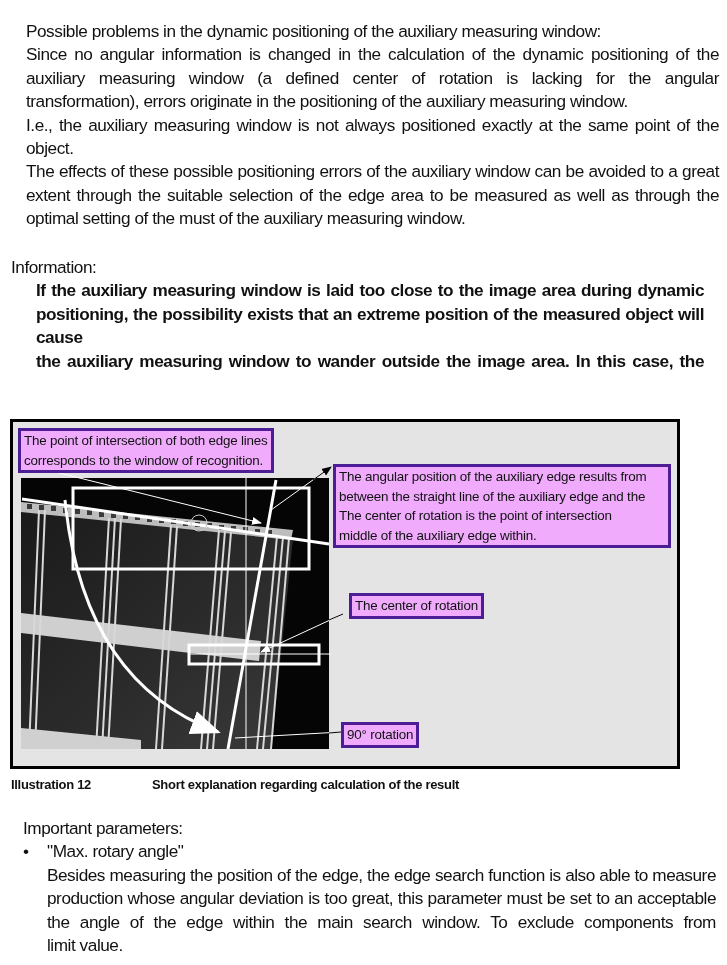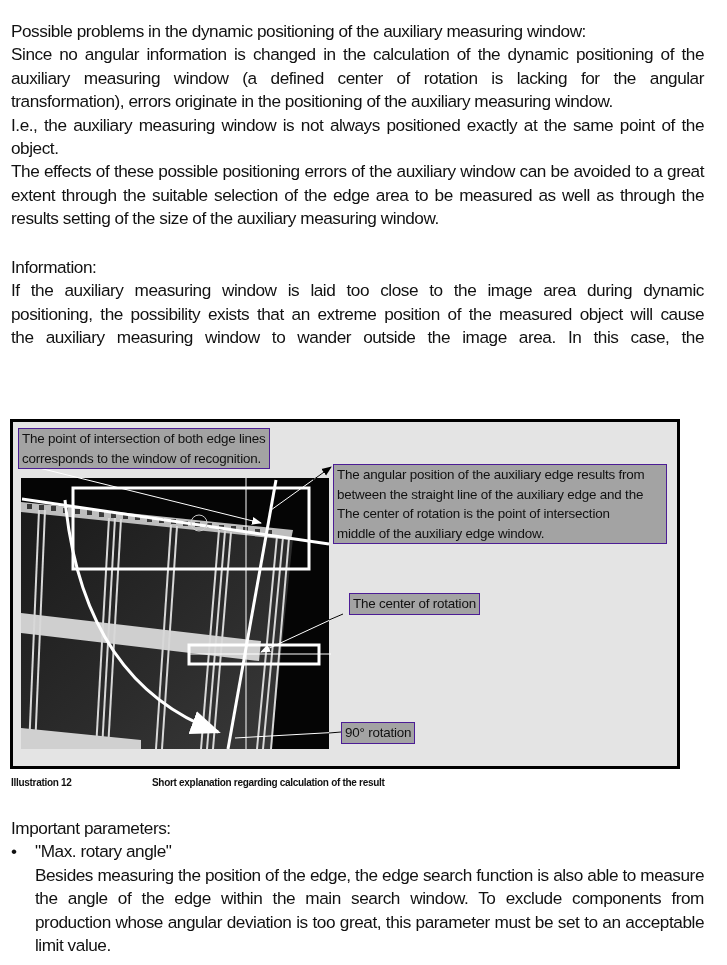--- a/index.html
+++ b/index.html
@@ -9,71 +9,71 @@
     color: #111;
   }
   .para {
     position: absolute; left: 11px; width: 693px;
     font-size: 17.2px; line-height: 23.4px;
     text-align: justify; letter-spacing: -0.45px;
     transform-origin: 0 0;
   }
   .para .line { display: block; white-space: nowrap; }
   .para .jline { display: block; text-align: justify; text-align-last: justify; white-space: normal; }
-  .bold { font-weight: normal; }
-
-  #p1 { top: 20px; }
+  .bold { font-weight: bold; margin-left: 25px; }
+
+  #p1 { top: 20px; margin-left: 15px; }
   #p-info { top: 256px; }
-  #p-params { top: 817px; }
+  #p-params { top: 817px; margin-left: 12px; }
 
   .bullet-row { display: block; position: relative; padding-left: 24px; }
   .bullet-dot { position: absolute; left: 0; top: 0; }
 
   
   #figure {
     position: absolute; left: 10px; top: 419px; width: 664px; height: 344px;
     background: #e4e4e4; border: 3px solid #000;
   }
   #photo {
     position: absolute; left: 8px; top: 56px; width: 308px; height: 271px;
     background: #050505; overflow: hidden;
   }
   .callout {
-    position: absolute; background: #a3a3a3; border: 1px solid #4c1d95;
+    position: absolute; background: #f0abfc; border: 3px solid #4c1d95;
     font-family: "Liberation Sans", sans-serif;
     font-size: 13.4px; line-height: 19.5px; letter-spacing: -0.2px;
     padding: 0 3px; color: #111; white-space: nowrap;
   }
   #callout-intersection { left: 5px; top: 6px; }
   #callout-angular { left: 320px; top: 42px; width: 326px; }
   #callout-center { left: 330px; top: 171px; margin-left: 6px; }
   #callout-rotation { left: 328px; top: 300px; }
 
   #overlay { position: absolute; left: 0; top: 0; width: 664px; height: 344px; }
 
   #caption {
     position: absolute; top: 777px; left: 11px;
     font-family: "Liberation Sans", sans-serif;
-    font-weight: bold; font-size: 10px; letter-spacing: -0.3px;
+    font-weight: bold; font-size: 13px; letter-spacing: -0.3px;
   }
   #caption .cap-num { display: inline-block; width: 141px; }
 </style>
 </head>
 <body>
 
 <div id="p1" class="para">
   <span class="line">Possible problems in the dynamic positioning of the auxiliary measuring window:</span>
   <span class="jline">Since no angular information is changed in the calculation of the dynamic positioning of the</span>
   <span class="jline">auxiliary measuring window (a defined center of rotation is lacking for the angular</span>
   <span class="line">transformation), errors originate in the positioning of the auxiliary measuring window.</span>
   <span class="jline">I.e., the auxiliary measuring window is not always positioned exactly at the same point of the</span>
   <span class="line">object.</span>
   <span class="jline">The effects of these possible positioning errors of the auxiliary window can be avoided to a great</span>
   <span class="jline">extent through the suitable selection of the edge area to be measured as well as through the</span>
-  <span class="line">results setting of the size of the auxiliary measuring window.</span>
+  <span class="line">optimal setting of the must of the auxiliary measuring window.</span>
 </div>
 
 <div id="p-info" class="para">
   <span class="line">Information:</span>
   <span class="jline bold">If the auxiliary measuring window is laid too close to the image area during dynamic</span>
   <span class="jline bold">positioning, the possibility exists that an extreme position of the measured object will cause</span>
   <span class="jline bold">the auxiliary measuring window to wander outside the image area. In this case, the</span>
 </div>
 
 <div id="figure">
@@ -175,33 +175,33 @@
   </svg>
 
   <div id="callout-intersection" class="callout">
     <div>The point of intersection of both edge lines</div>
     <div>corresponds to the window of recognition.</div>
   </div>
   <div id="callout-angular" class="callout">
     <div>The angular position of the auxiliary edge results from</div>
     <div>between the straight line of the auxiliary edge and the</div>
     <div>The center of rotation is the point of intersection</div>
-    <div>middle of the auxiliary edge window.</div>
+    <div>middle of the auxiliary edge within.</div>
   </div>
   <div id="callout-center" class="callout">The center of rotation</div>
   <div id="callout-rotation" class="callout">90° rotation</div>
 </div>
 
 <div id="caption">
   <span class="cap-num">Illustration 12</span><span>Short explanation regarding calculation of the result</span>
 </div>
 
 <div id="p-params" class="para">
   <span class="line">Important parameters:</span>
   <div class="bullet-row">
     <span class="bullet-dot">•</span>
     <span class="line">"Max. rotary angle"</span>
     <span class="jline">Besides measuring the position of the edge, the edge search function is also able to measure</span>
+    <span class="jline">production whose angular deviation is too great, this parameter must be set to an acceptable</span>
     <span class="jline">the angle of the edge within the main search window. To exclude components from</span>
-    <span class="jline">production whose angular deviation is too great, this parameter must be set to an acceptable</span>
     <span class="line">limit value.</span>
   </div>
 </div>
 
 </body></html>

